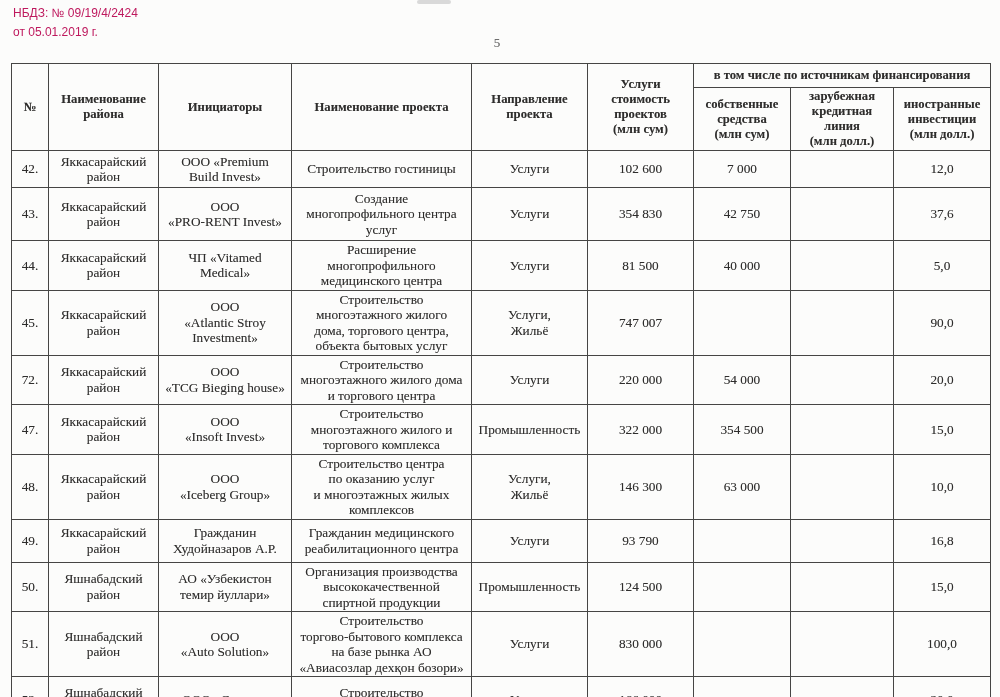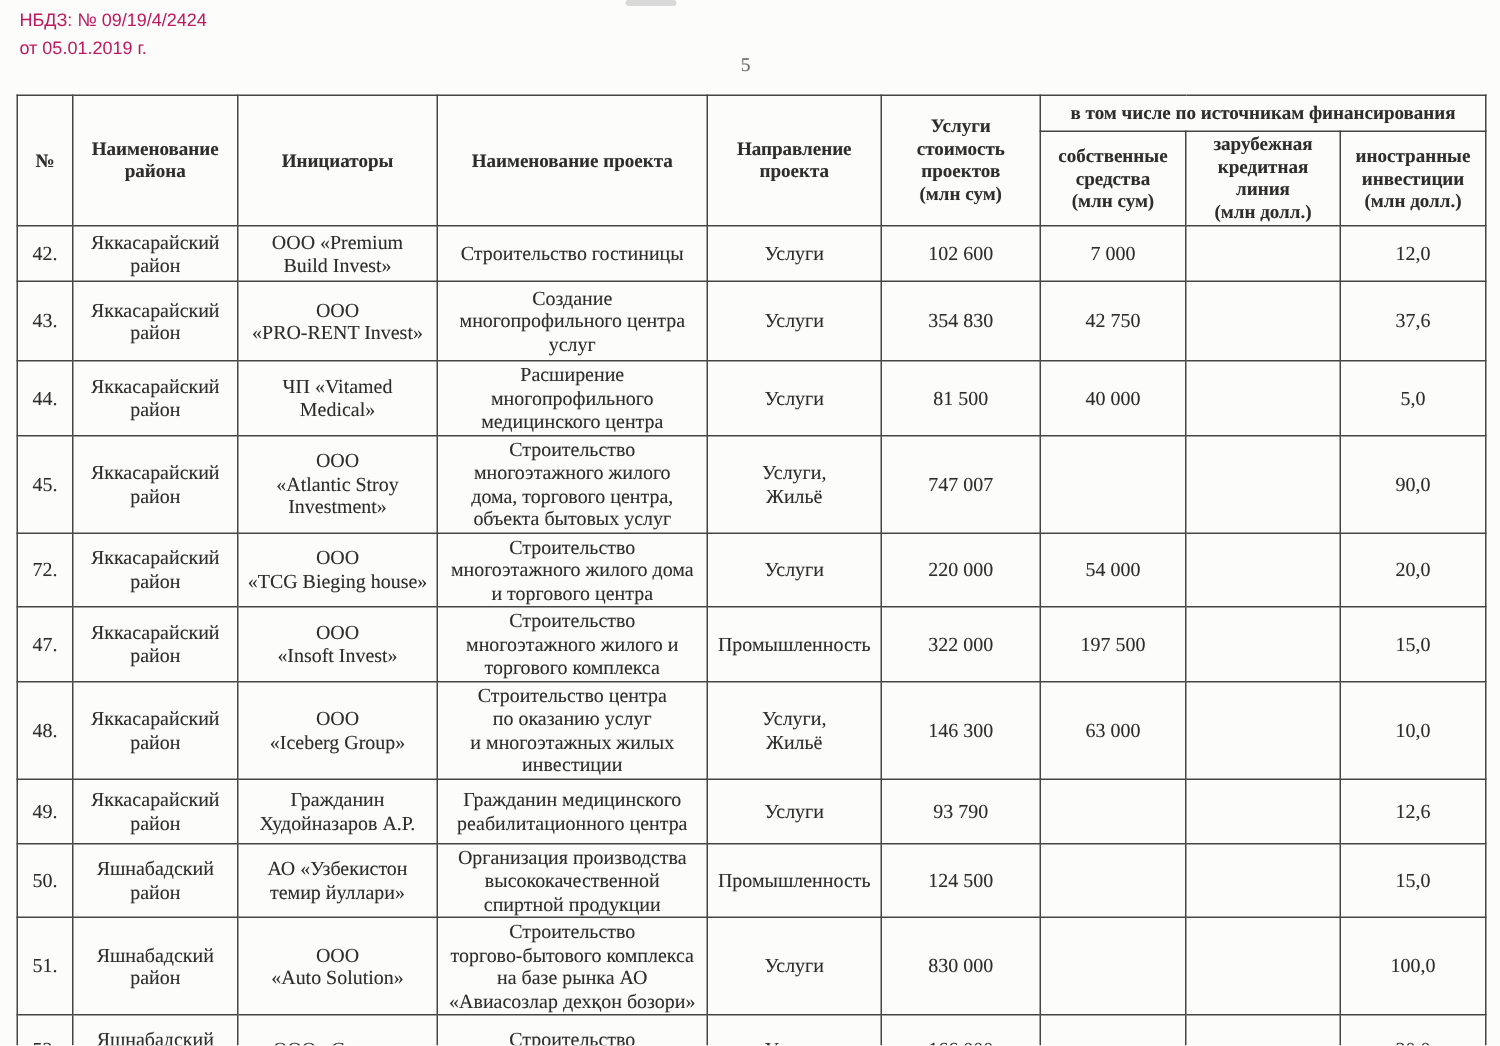--- a/index.html
+++ b/index.html
@@ -204,54 +204,54 @@
         <td>47.</td>
         <td>Яккасарайский
 район</td>
         <td>ООО
 «Insoft Invest»</td>
         <td>Строительство
 многоэтажного жилого и
 торгового комплекса</td>
         <td>Промышленность</td>
         <td>322 000</td>
-        <td>197 500</td>
+        <td>354 500</td>
         <td></td>
         <td>15,0</td>
       </tr>
       <tr style="height:56px">
         <td>48.</td>
         <td>Яккасарайский
 район</td>
         <td>ООО
 «Iceberg Group»</td>
         <td>Строительство центра
 по оказанию услуг
 и многоэтажных жилых
-инвестиции</td>
+комплексов</td>
         <td>Услуги,
 Жильё</td>
         <td>146 300</td>
         <td>63 000</td>
         <td></td>
         <td>10,0</td>
       </tr>
       <tr style="height:43px">
         <td>49.</td>
         <td>Яккасарайский
 район</td>
         <td>Гражданин
 Худойназаров А.Р.</td>
         <td>Гражданин медицинского
 реабилитационного центра</td>
         <td>Услуги</td>
         <td>93 790</td>
         <td></td>
         <td></td>
-        <td>12,6</td>
+        <td>16,8</td>
       </tr>
       <tr style="height:46px">
         <td>50.</td>
         <td>Яшнабадский
 район</td>
         <td>АО «Узбекистон
 темир йуллари»</td>
         <td>Организация производства
 высококачественной
 спиртной продукции</td>

